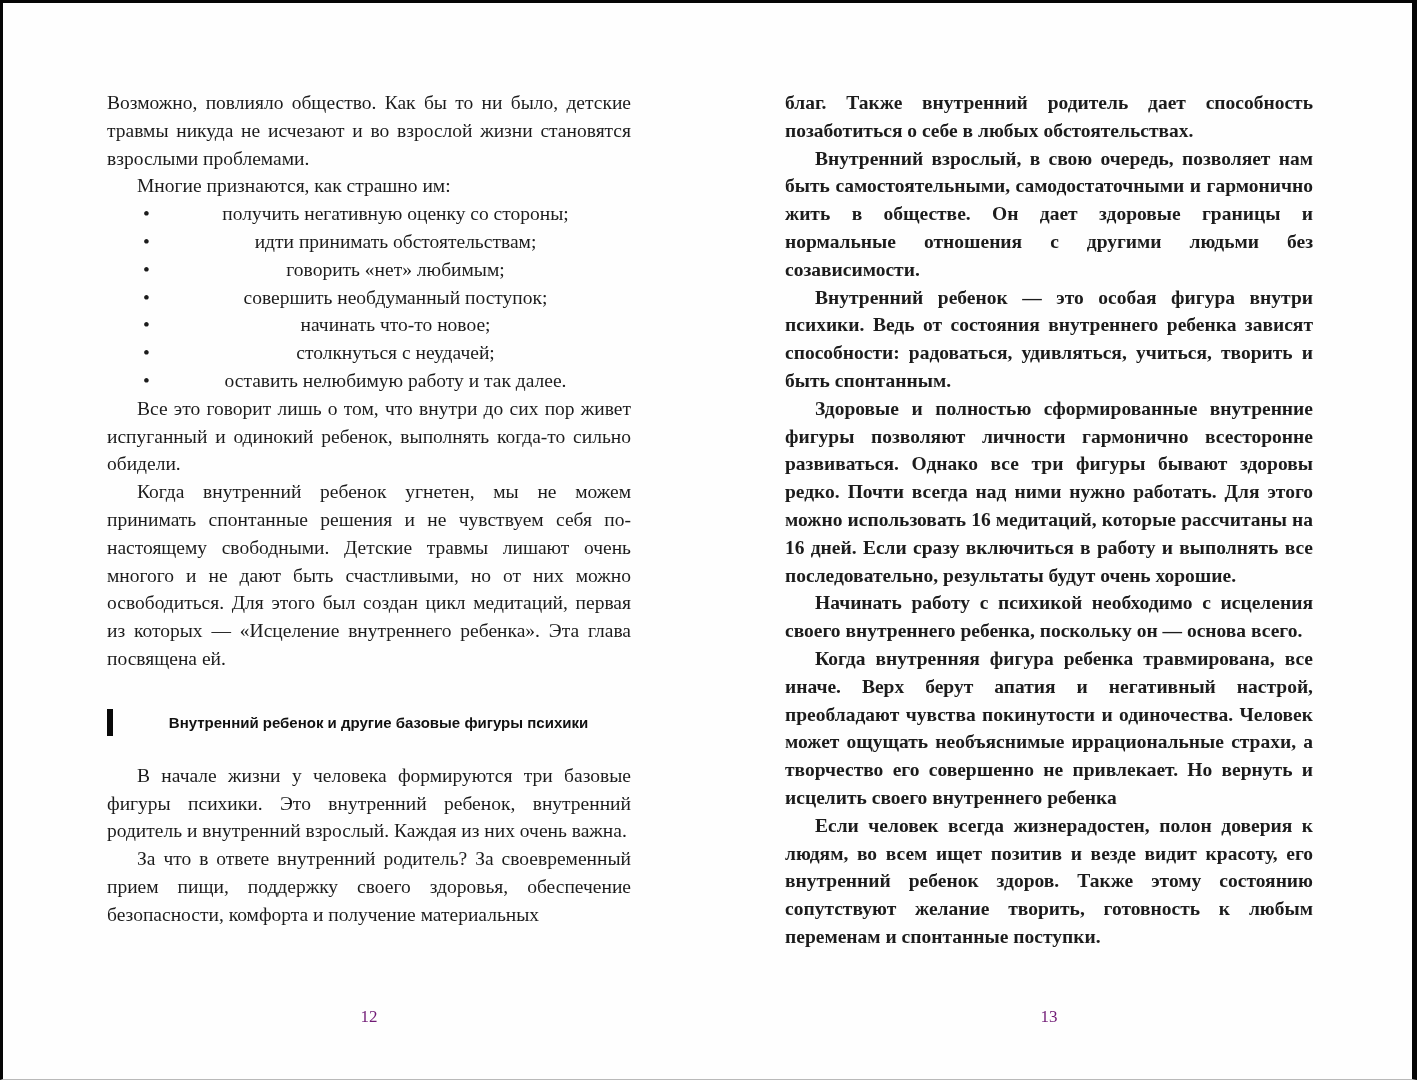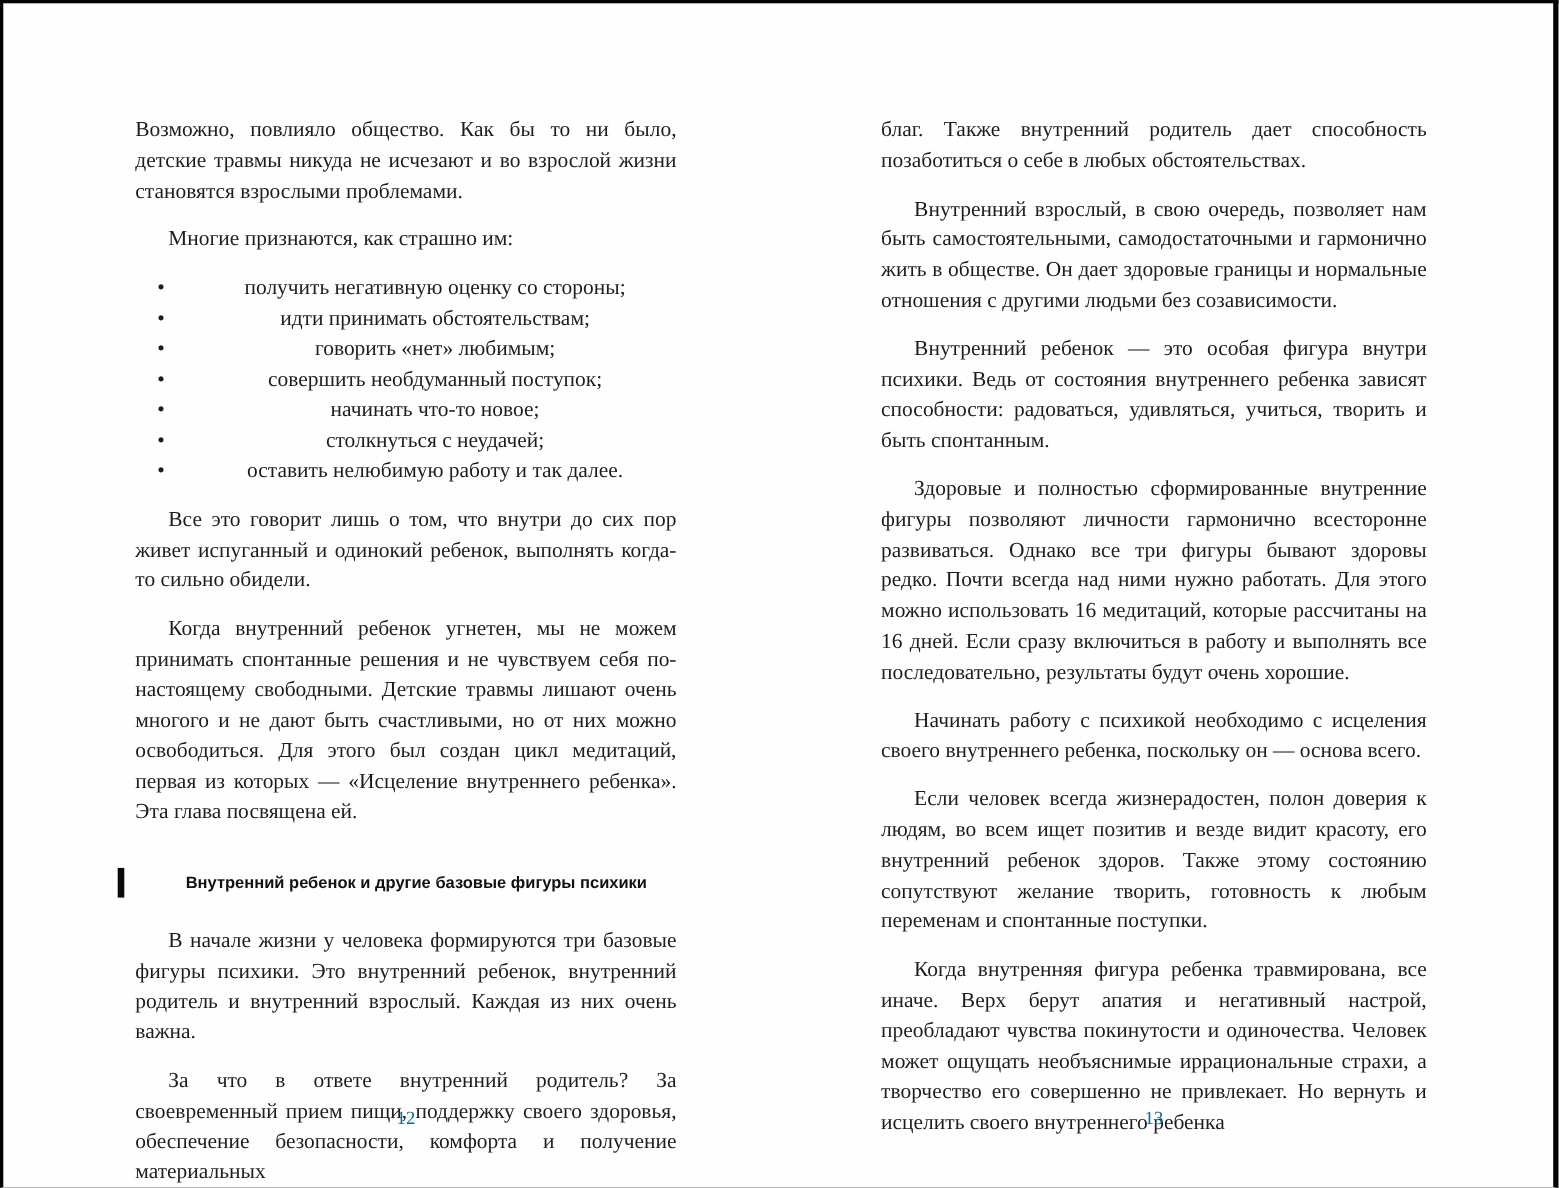--- a/index.html
+++ b/index.html
@@ -21,24 +21,24 @@
     font-family: "Liberation Serif", "DejaVu Serif", serif;
     color: #1c1c1c;
   }
   .column {
     position: absolute;
     top: 86px;
     font-size: 19.5px;
     line-height: 27.8px;
   }
   .column.left  { left: 104px; width: 524px; }
-  .column.right { left: 782px; width: 528px; }
+  .column.right { left: 782px; width: 528px; font-weight: bold; }
 
   .para {
-    margin: 16px;
+    margin: 0;
     text-indent: 30px;
     text-align: justify;
   }
   .para.noindent { text-indent: 0; }
 
   ul.fears {
     margin: 0;
     padding: 0;
     list-style: none;
   }
@@ -65,21 +65,21 @@
     padding-left: 13px;
     text-align: center;
   }
 
   .page-number {
     position: absolute;
     top: 1004px;
     font-size: 17px;
     line-height: 20px;
     text-align: center;
-    color: #0369a1;
+    color: #701a75;
   }
   .page-number.left  { left: 104px; width: 524px; }
   .page-number.right { left: 782px; width: 528px; }
 </style>
 </head>
 <body>
 
 <div class="scan">
 
   <div class="column left">
@@ -100,20 +100,20 @@
     <p class="para">В начале жизни у человека формируются три базовые фигуры психики. Это внутренний ребенок, внутренний родитель и внутренний взрослый. Каждая из них очень важна.</p>
     <p class="para">За что в ответе внутренний родитель? За своевременный прием пищи, поддержку своего здоровья, обеспечение безопасности, комфорта и получение материальных</p>
   </div>
 
   <div class="column right">
     <p class="para noindent">благ. Также внутренний родитель дает способность позаботиться о себе в любых обстоятельствах.</p>
     <p class="para">Внутренний взрослый, в свою очередь, позволяет нам быть самостоятельными, самодостаточными и гармонично жить в обществе. Он дает здоровые границы и нормальные отношения с другими людьми без созависимости.</p>
     <p class="para">Внутренний ребенок — это особая фигура внутри психики. Ведь от состояния внутреннего ребенка зависят способности: радоваться, удивляться, учиться, творить и быть спонтанным.</p>
     <p class="para">Здоровые и полностью сформированные внутренние фигуры позволяют личности гармонично всесторонне развиваться. Однако все три фигуры бывают здоровы редко. Почти всегда над ними нужно работать. Для этого можно использовать 16 медитаций, которые рассчитаны на 16 дней. Если сразу включиться в работу и выполнять все последовательно, результаты будут очень хорошие.</p>
     <p class="para">Начинать работу с психикой необходимо с исцеления своего внутреннего ребенка, поскольку он — основа всего.</p>
+    <p class="para">Когда внутренняя фигура ребенка травмирована, все иначе. Верх берут апатия и негативный настрой, преобладают чувства покинутости и одиночества. Человек может ощущать необъяснимые иррациональные страхи, а творчество его совершенно не привлекает. Но вернуть и исцелить своего внутреннего ребенка</p>
     <p class="para">Если человек всегда жизнерадостен, полон доверия к людям, во всем ищет позитив и везде видит красоту, его внутренний ребенок здоров. Также этому состоянию сопутствуют желание творить, готовность к любым переменам и спонтанные поступки.</p>
-    <p class="para">Когда внутренняя фигура ребенка травмирована, все иначе. Верх берут апатия и негативный настрой, преобладают чувства покинутости и одиночества. Человек может ощущать необъяснимые иррациональные страхи, а творчество его совершенно не привлекает. Но вернуть и исцелить своего внутреннего ребенка</p>
   </div>
 
   <div class="page-number left">12</div>
   <div class="page-number right">13</div>
 
 </div>
 
 </body></html>

